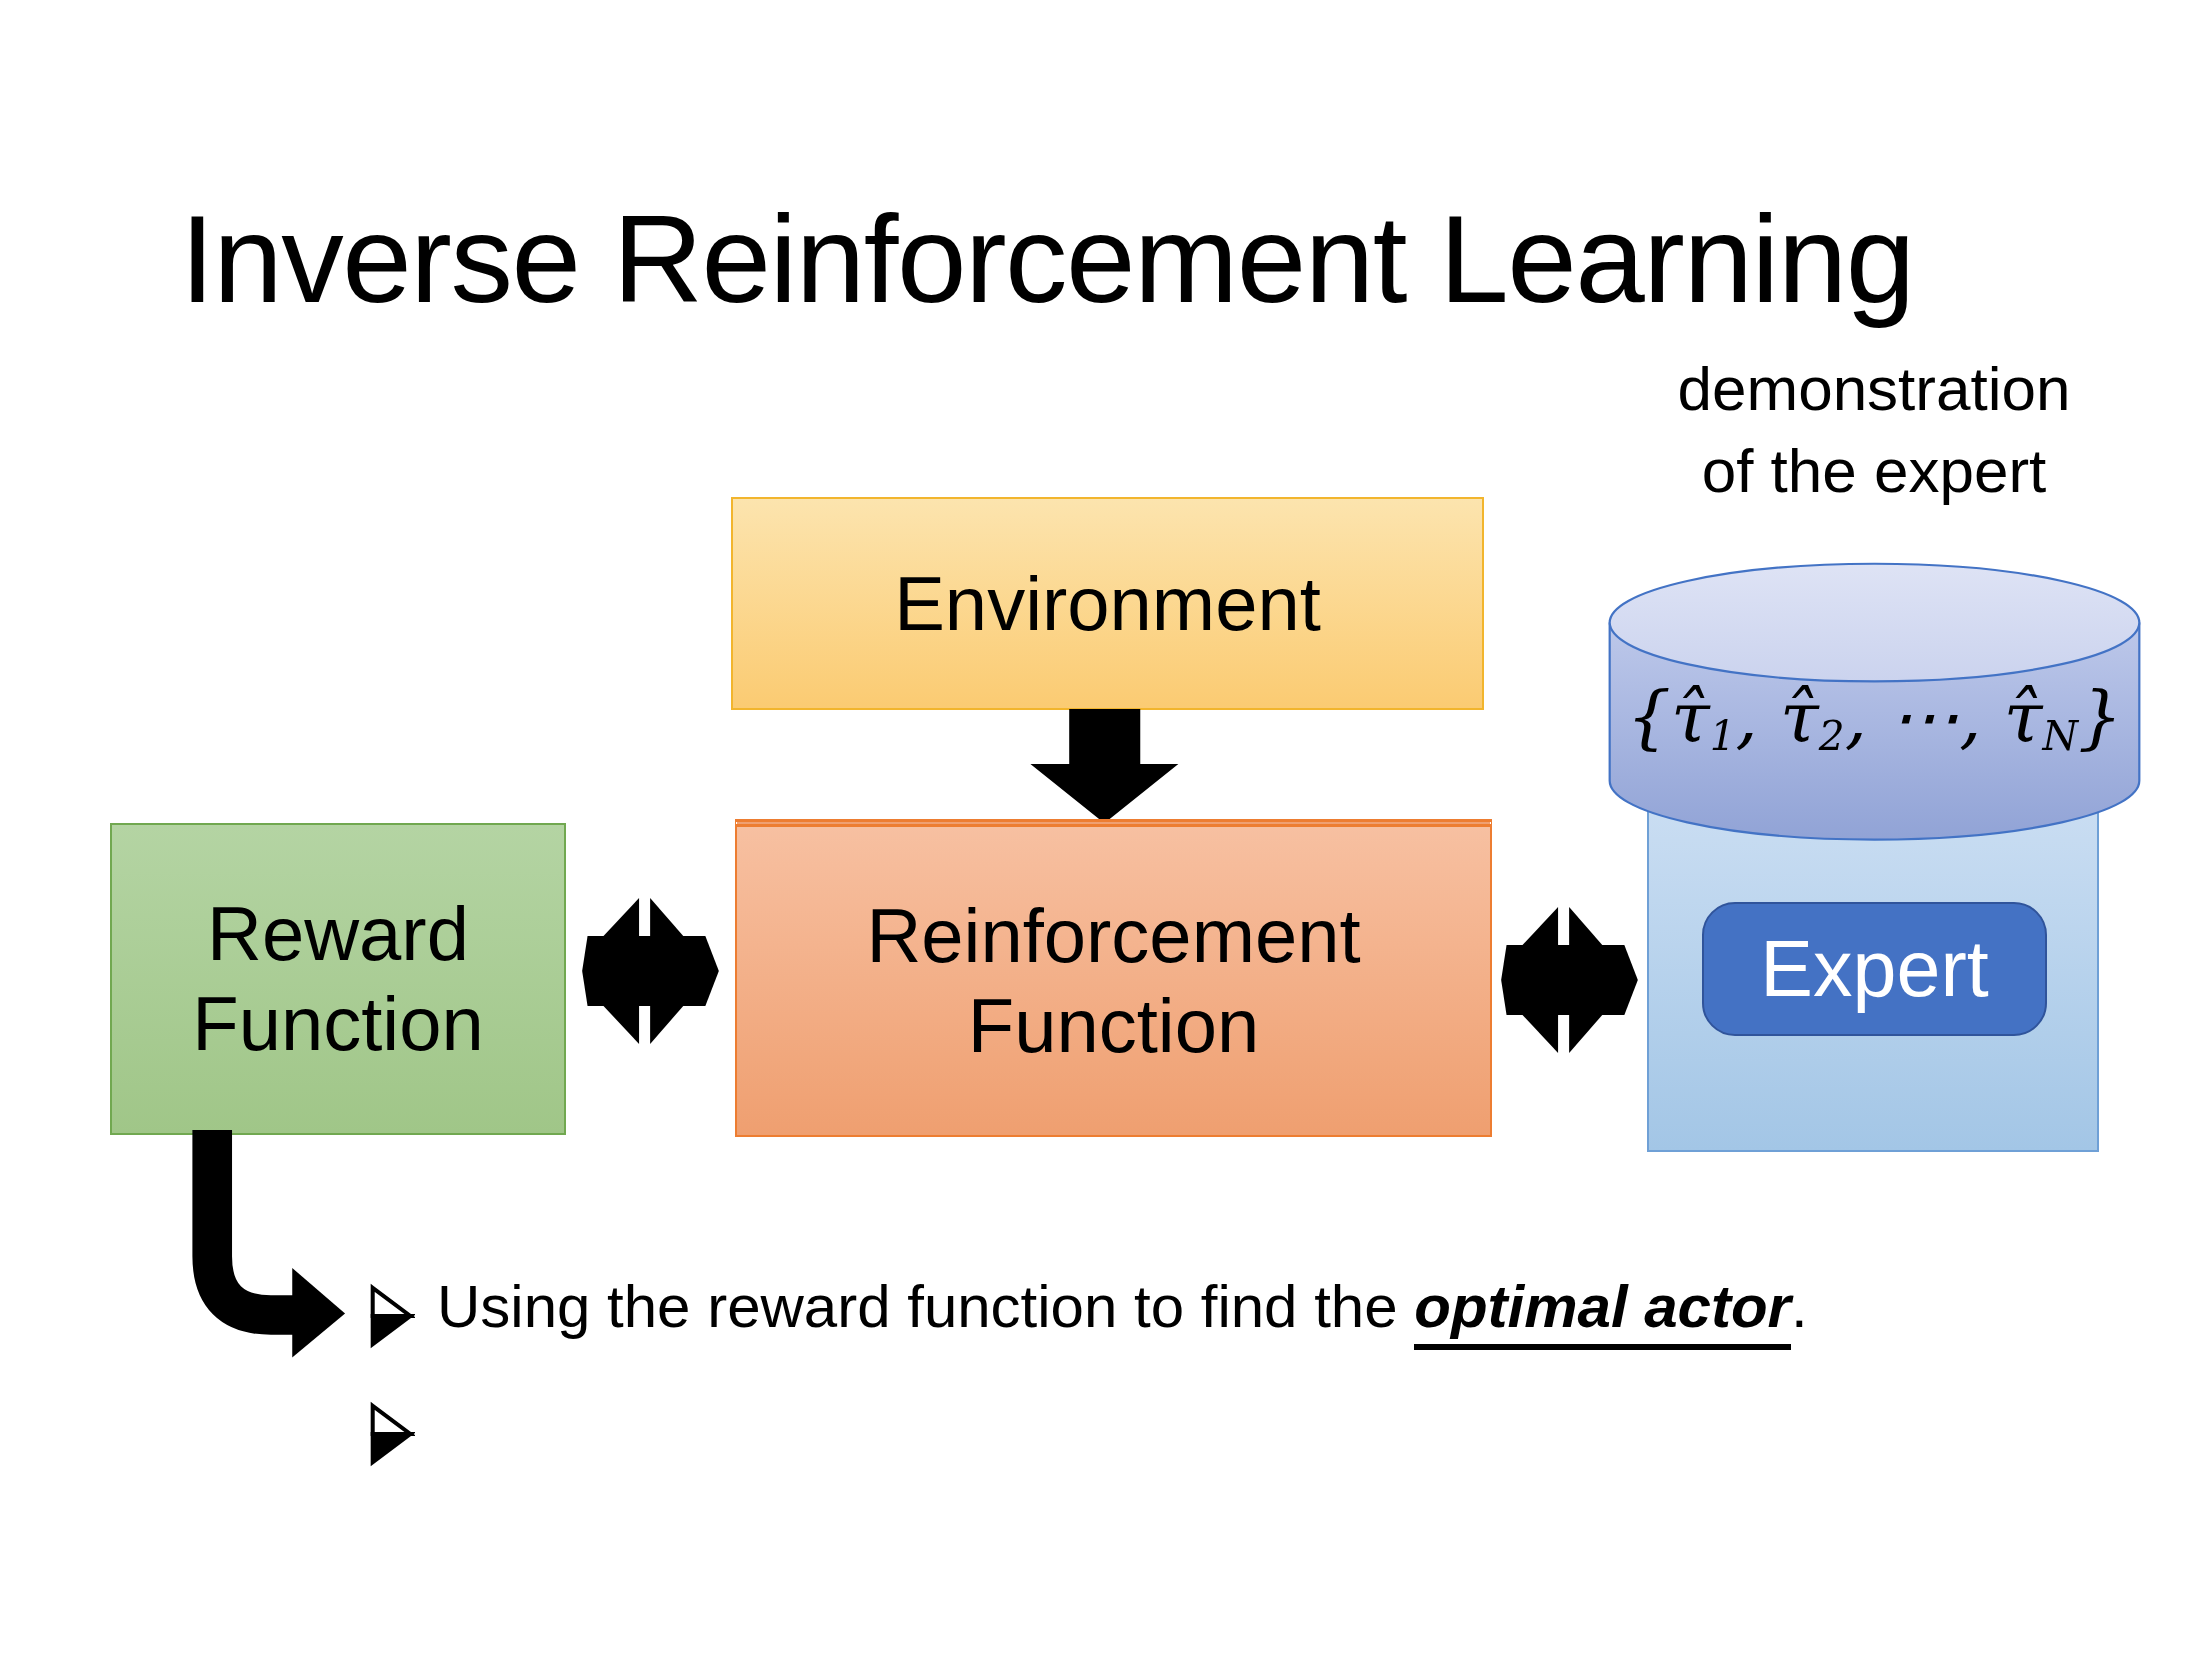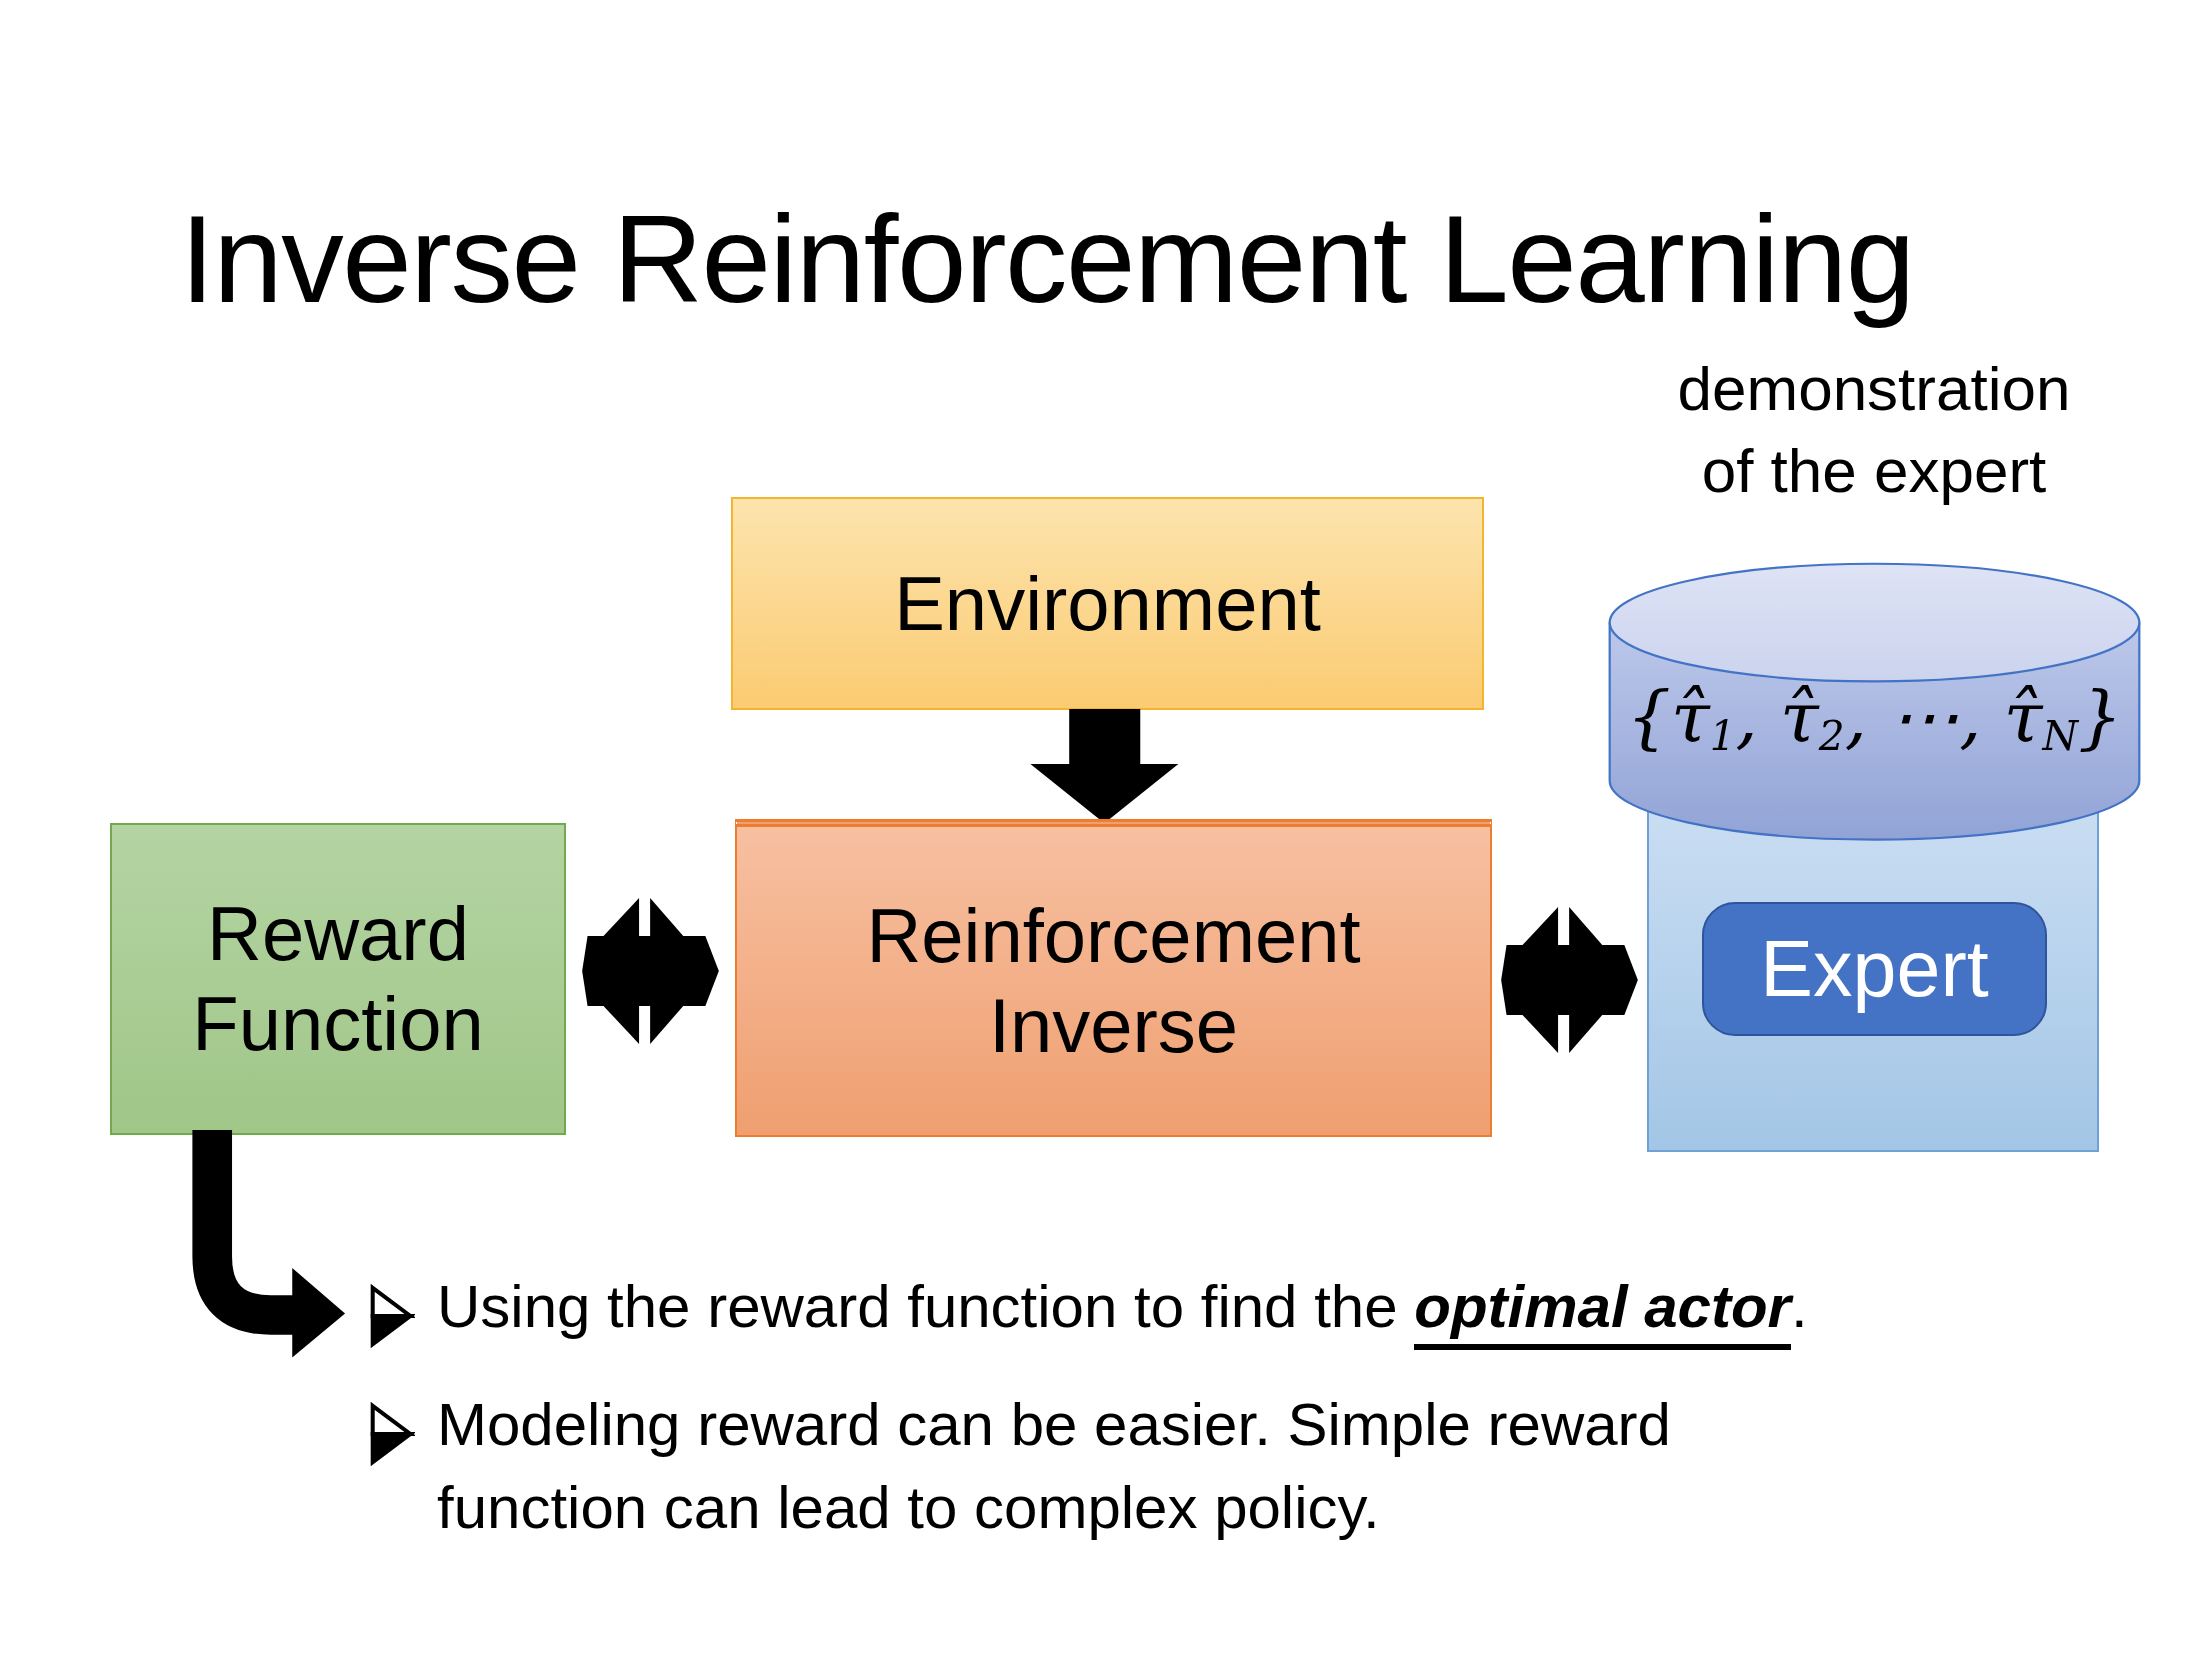--- a/index.html
+++ b/index.html
@@ -76,21 +76,21 @@
     <polygon class="black" points="60,0 157,0 157,75 209,75 108,156 7,75 60,75"></polygon>
   </svg>
 
   <div class="box" id="reward-box">
     <span class="pre">Reward
 Function</span>
   </div>
 
   <div class="box" id="rl-box">
     <span class="pre">Reinforcement
-Inverse</span>
+Function</span>
   </div>
 
   <svg class="abs" style="left:582px;top:882px" width="137" height="146" viewBox="0 0 557 595">
     <use href="#dbl-arrow-shape"></use>
   </svg>
 
   <svg class="abs" style="left:1501px;top:891px" width="137" height="146" viewBox="0 0 557 595">
     <use href="#dbl-arrow-shape"></use>
   </svg>
 
@@ -138,19 +138,17 @@
       <div class="bullet-text">
         <span>Using the reward function to find the </span><span class="hl">optimal actor</span><span>.</span>
       </div>
     </div>
 
     <div class="bullet-row">
       <svg class="bullet-marker" viewBox="0 0 70 96">
         <path d="M7,6 L63,48 L7,48 Z" fill="#ffffff" stroke="#000" stroke-width="6"></path>
         <path d="M7,48 L63,48 L7,90 Z" fill="#000000" stroke="#000" stroke-width="6"></path>
       </svg>
-      <div class="bullet-text pre">Modeling reward can be easier. Simple reward
-function can lead to complex policy.</div>
     </div>
 
   </div>
 </div>
 
 
 </body></html>

